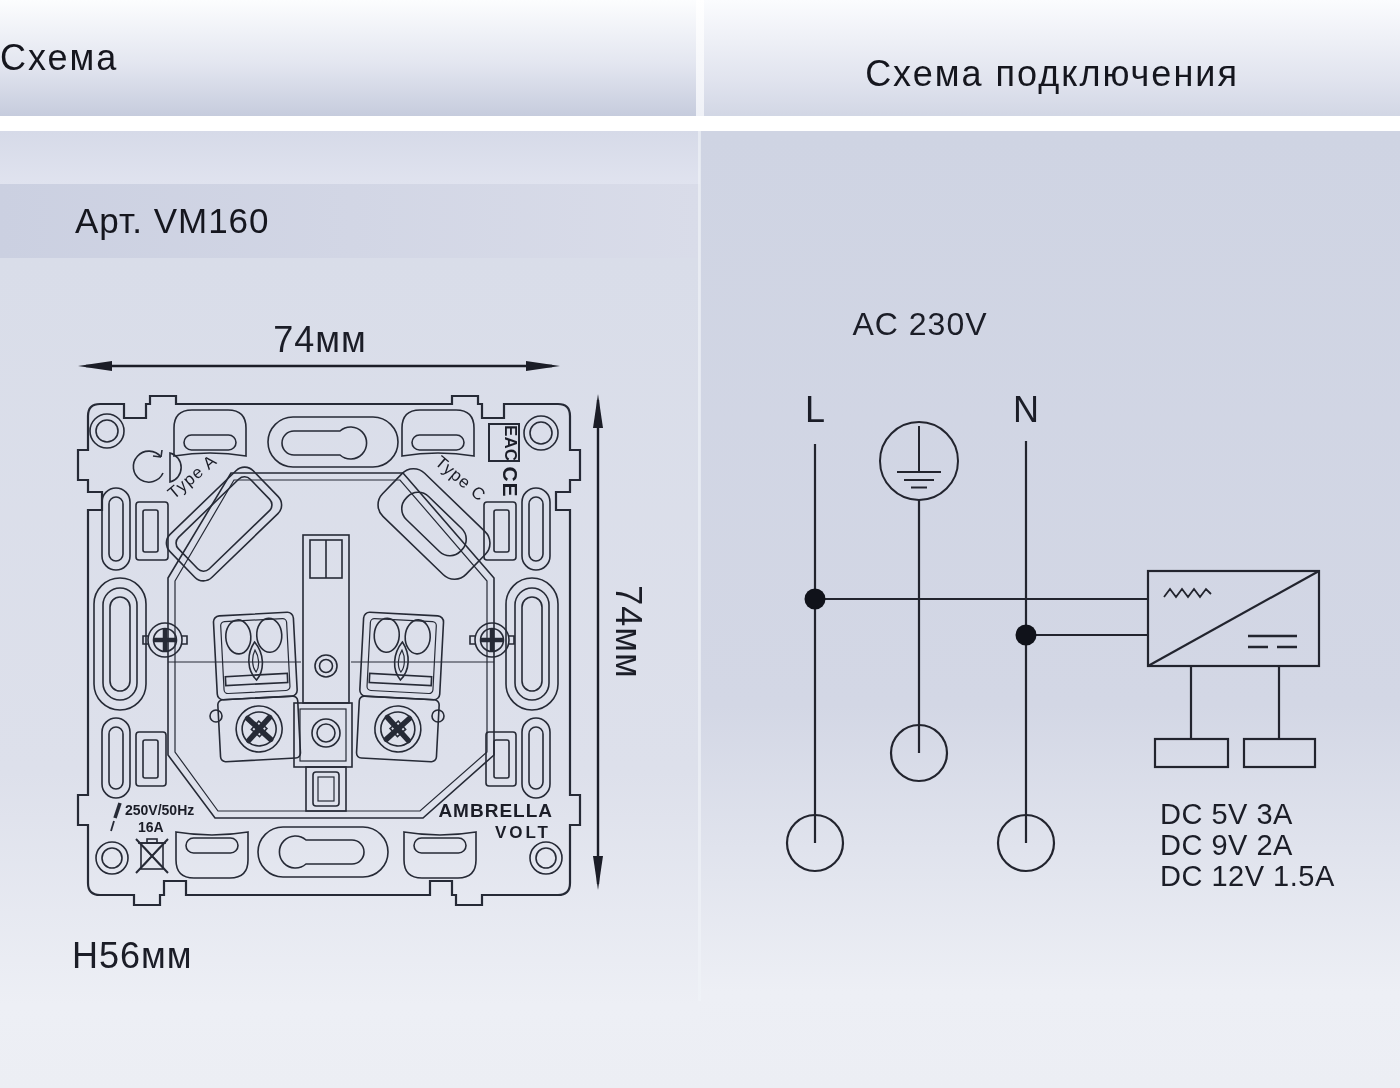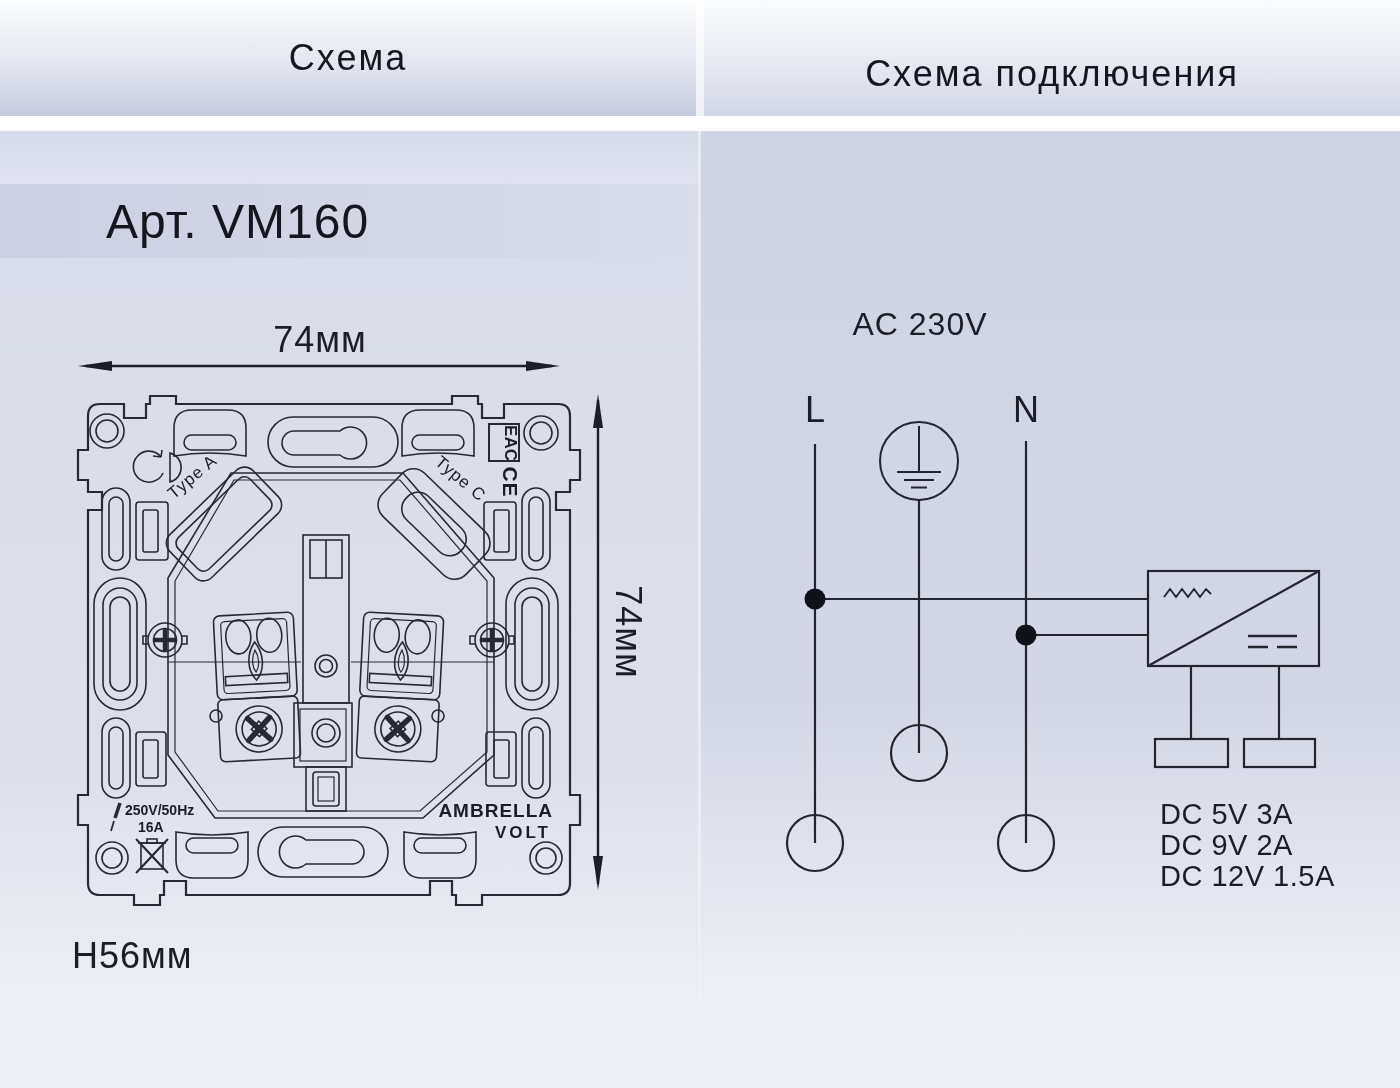--- a/index.html
+++ b/index.html
@@ -4,37 +4,37 @@
 <style>
   html,body{margin:0;padding:0;}
   body{
     width:1400px;height:1088px;position:relative;overflow:hidden;
     font-family:"Liberation Sans", sans-serif;background:#eceef4;
   }
   .abs{position:absolute;}
   
   .header-left{left:0;top:0;width:696px;height:116px;
     background:linear-gradient(180deg,#fcfdfe 0%,#e3e6f0 55%,#c6ccdd 100%);
-    display:flex;align-items:center;justify-content:center;}
+    display:flex;align-items:center;}
   .header-gap{left:696px;top:0;width:8px;height:116px;
     background:linear-gradient(180deg,#ffffff,#eff1f7);}
   .header-right{left:704px;top:0;width:696px;height:148px;
     background:linear-gradient(180deg,#fbfcfe 0%,#e0e3ee 55%,#c5cbdc 100%);
     display:flex;align-items:center;justify-content:center;}
   .header-title{
     font-size:36px;font-weight:500;letter-spacing:2px;color:#15161e;}
   .white-strip{left:0;top:116px;width:1400px;height:15px;background:#ffffff;}
   
   .band-a{left:0;top:131px;width:700px;height:53px;
     background:linear-gradient(180deg,#d6dae8,#e0e3ef);}
   .band-b{left:0;top:184px;width:700px;height:74px;
     background:linear-gradient(90deg,#cbd0e1 0%,#d9dce9 100%);
     display:flex;align-items:center;}
-  .article{font-size:48px;font-weight:500;letter-spacing:1px;color:#15161e;
-    padding-left:106px;}
+  .article{font-size:35px;font-weight:500;letter-spacing:1px;color:#15161e;
+    padding-left:75px;}
   .left-main{left:0;top:258px;width:700px;height:830px;
     background:linear-gradient(180deg,#d9dde9 0%,#dde0eb 62%,#edeff5 90%,#eceef4 100%);}
   .right-main{left:700px;top:131px;width:700px;height:957px;
     background:linear-gradient(180deg,#cfd4e3 0%,#d3d7e5 60%,#edeff5 90%,#eceef4 100%);}
   .panel-divider{left:698px;top:131px;width:3px;height:870px;
     background:rgba(240,242,248,0.65);}
   
   svg text{fill:#1b1d27;font-family:"Liberation Sans", sans-serif;}
   .t-dim{font-size:36px;font-weight:500;letter-spacing:1px;}
   .t-small{font-size:17px;font-weight:500;letter-spacing:1px;}

